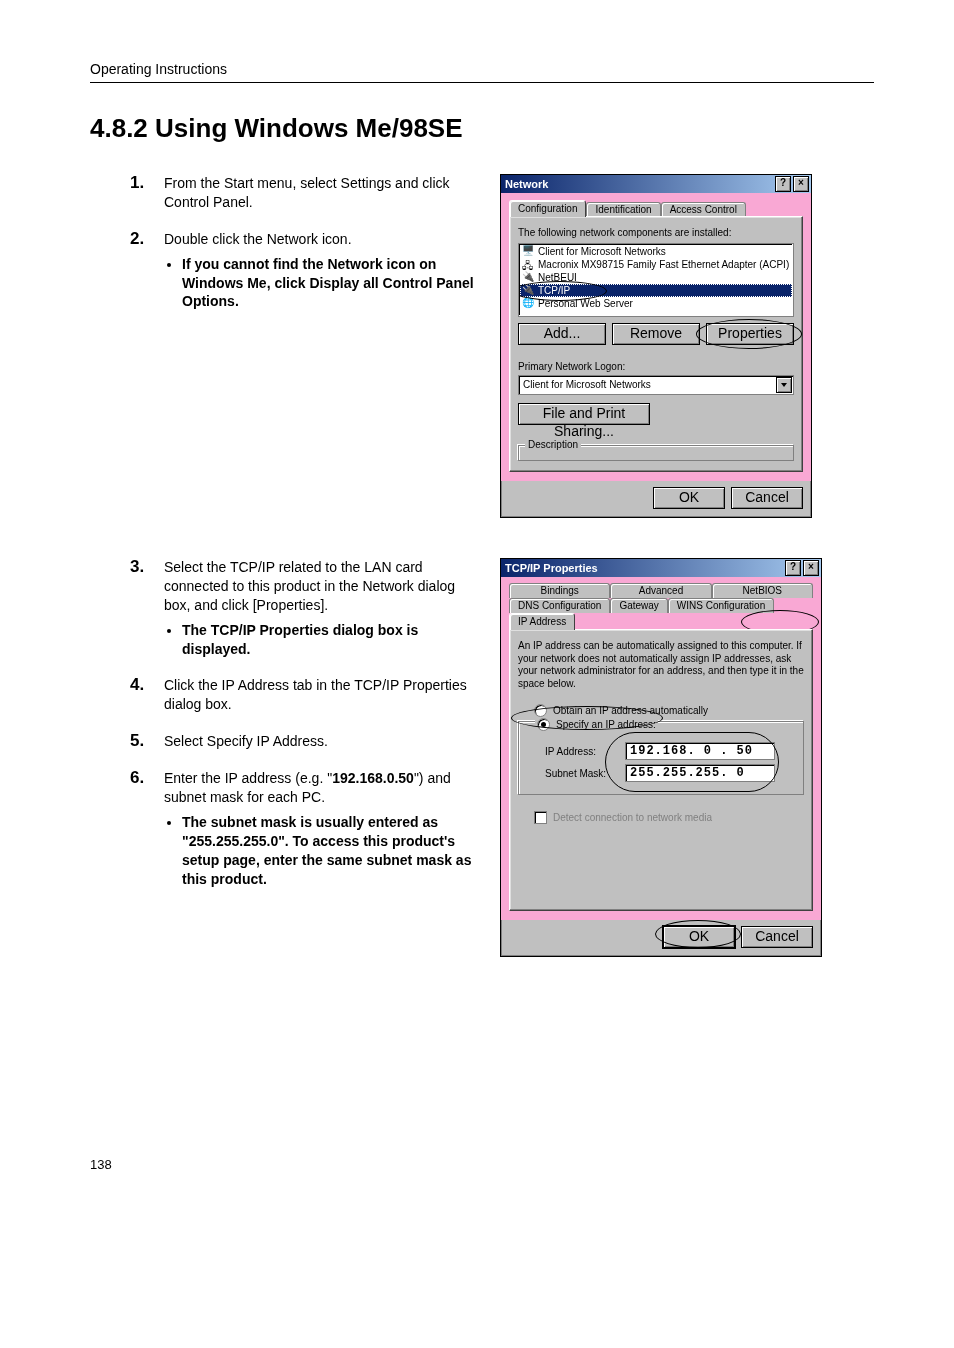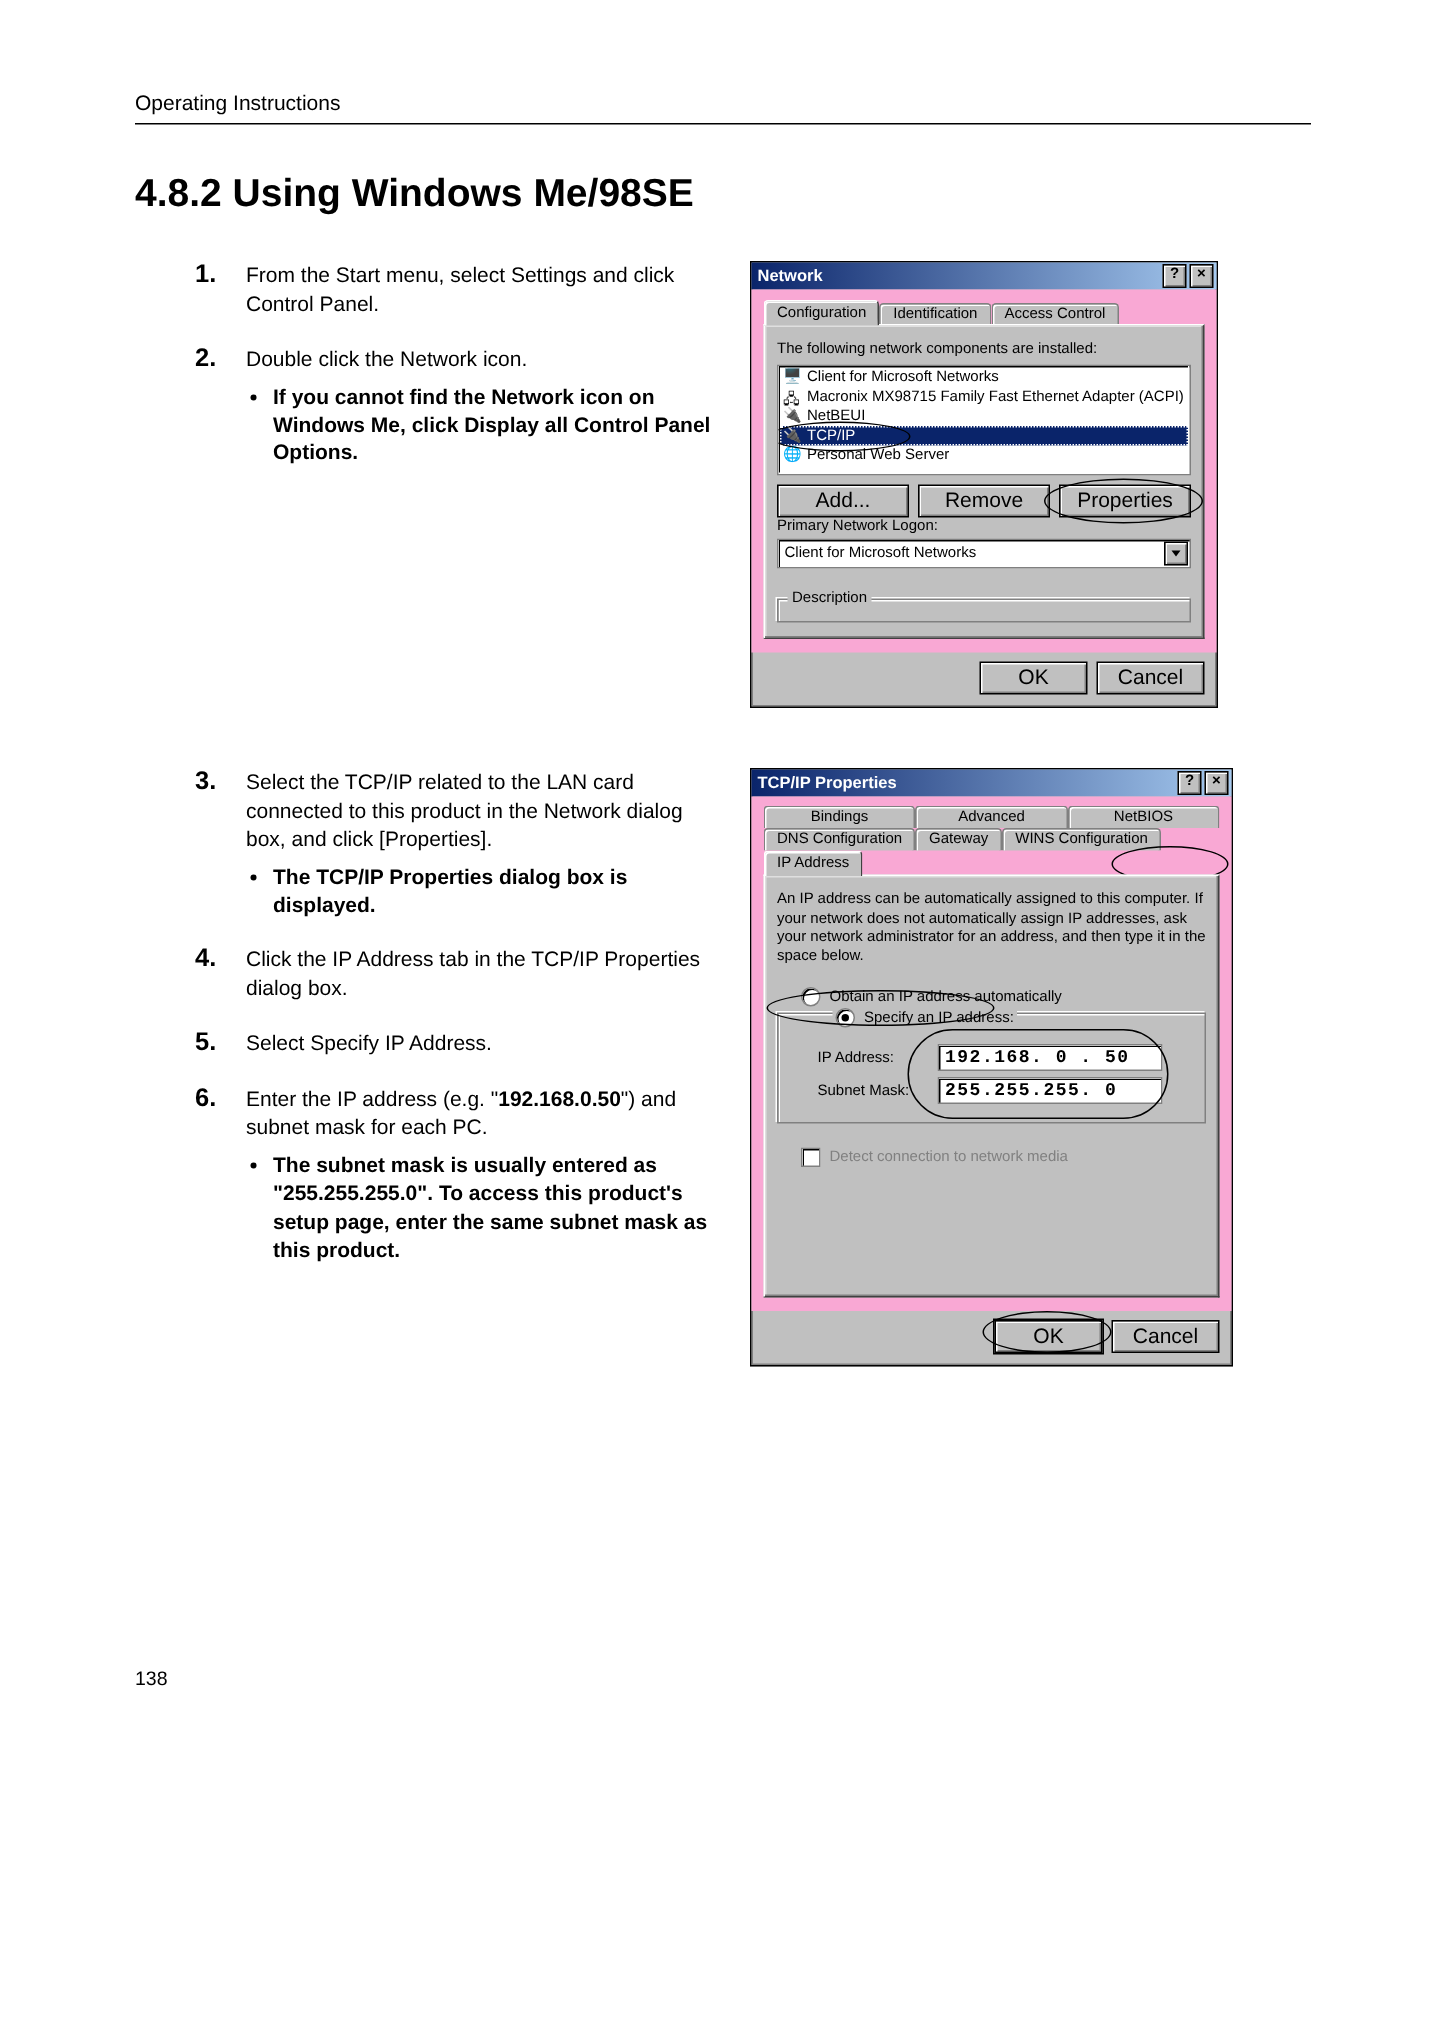--- a/index.html
+++ b/index.html
@@ -369,28 +369,31 @@
               <div class="annot-oval" style="left:-6px; top:37px; width:92px; height:18px;"></div>
             </div>
 
             <div class="btn-row" style="position:relative;">
               <div class="wbtn">Add...</div>
               <div class="wbtn">Remove</div>
               <div class="wbtn">Properties</div>
               <div class="annot-oval" style="right:-8px; top:-4px; width:104px; height:28px;"></div>
             </div>
 
-            <div class="static-text" style="margin-top:0;">Primary Network Logon:</div>
+            <div class="static-text" style="margin-top:16px;">Primary Network Logon:</div>
             <div class="inset-input" style="margin-top:2px;">
               <span>Client for Microsoft Networks</span>
               <span class="dropdown-caret">
                   <span class="caret-down"></span>
                 </span>
             </div>
 
+            <div style="margin-top:8px;">
+              <div class="wbtn" style="width:130px;">File and Print Sharing...</div>
+            </div>
 
             <div class="groupbox">
               <span class="gb-label">Description</span>
             </div>
           </div>
         </div>
         <div class="dlg-footer">
           <div class="wbtn">OK</div>
           <div class="wbtn">Cancel</div>
         </div>
@@ -434,21 +437,21 @@
           </div>
           <div class="tab-pane" style="min-height:260px; position:relative;">
             <div class="static-text">An IP address can be automatically assigned to this computer. If your network does not automatically assign IP addresses, ask your network administrator for an address, and then type it in the space below.</div>
 
             <div style="margin-top:14px; position:relative;">
               <label class="radio">
                 <span class="r"></span>
                 <span>Obtain an IP address automatically</span>
               </label>
               <div class="groupbox" style="margin-top:4px;">
-                <label class="radio" style="position:absolute; top:-8px; left:20px; background:#c0c0c0; padding:0 2px;">
+                <label class="radio" style="position:absolute; top:-8px; left:0; background:#c0c0c0; padding:0 2px;">
                   <span class="r on"></span>
                   <span>Specify an IP address:</span>
                 </label>
                 <div class="annot-oval" style="left:-8px; top:-16px; width:150px; height:22px;"></div>
 
                 <div style="height:10px;"></div>
                 <div class="ip-fields">
                   <span class="ip-label">IP Address:</span>
                   <span class="ip-box">192.168. 0 . 50</span>
                 </div>

